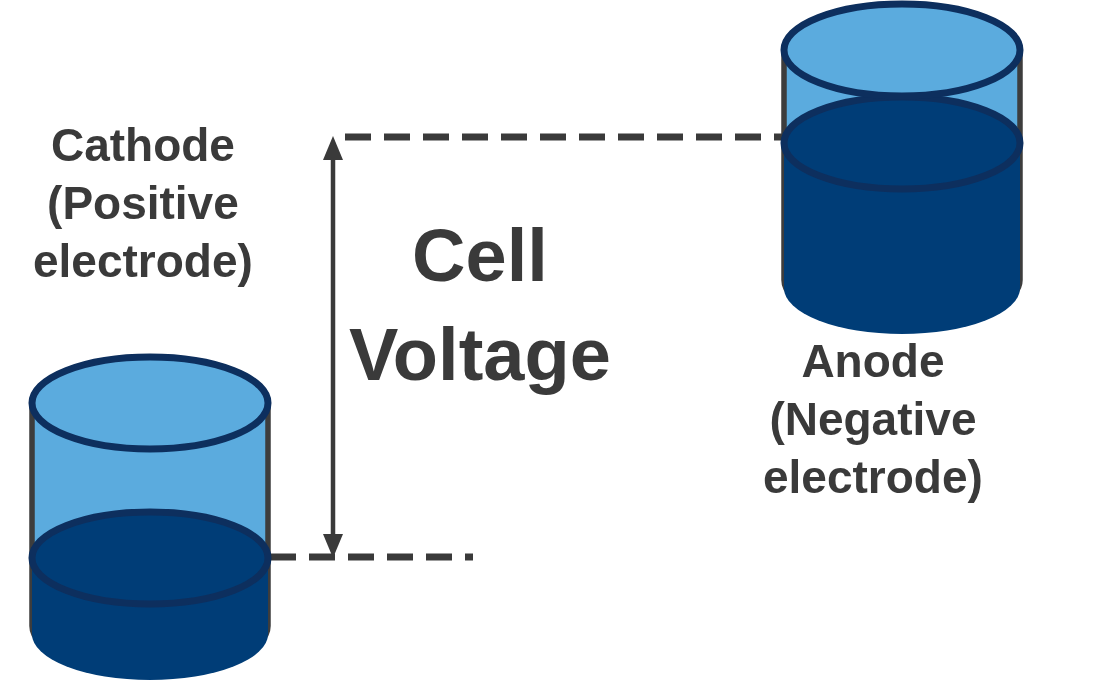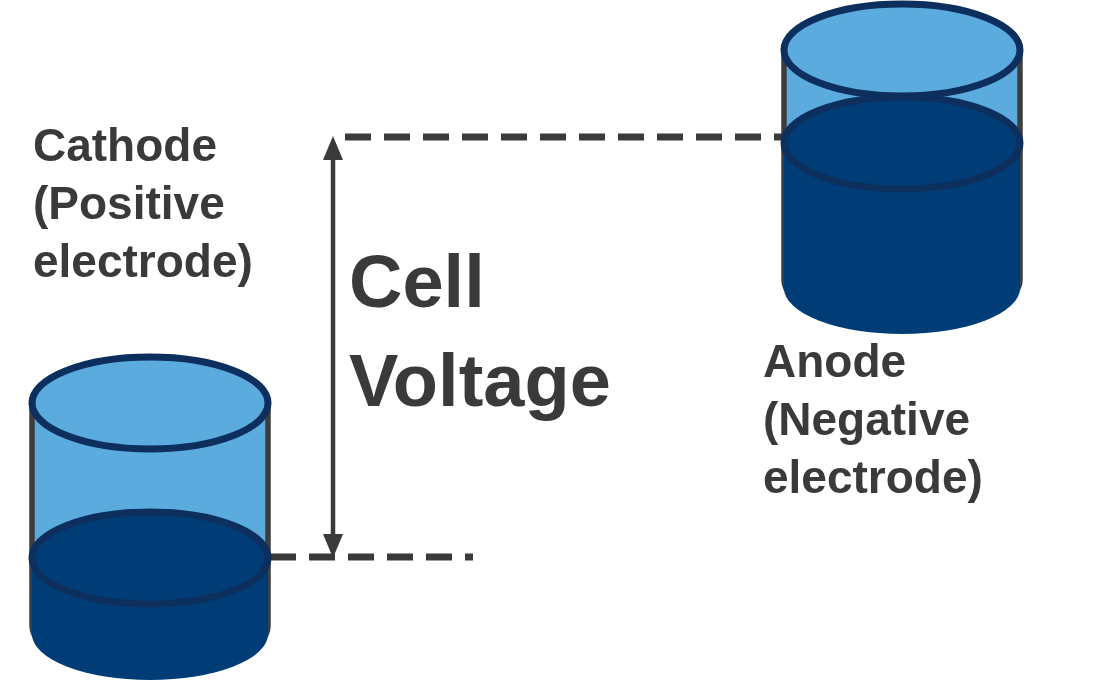--- a/index.html
+++ b/index.html
@@ -3,20 +3,21 @@
 <meta charset="utf-8">
 <style>
   html, body { margin: 0; padding: 0; background: #ffffff; }
   .stage {
     position: relative;
     width: 1102px;
     height: 696px;
     background: #ffffff;
     overflow: hidden;
     font-family: "Liberation Sans", sans-serif;
+    text-align: center;
   }
   .stage svg { position: absolute; left: 0; top: 0; }
   .label {
     position: absolute;
     font-weight: 700;
     color: var(--text-gray, #3A3A3A);
     white-space: pre-line;
   }
   .label-small {
     font-size: 46px;
@@ -56,20 +57,20 @@
       <path d="M784,143 L784,288 A118,46 0 0 0 1020,288 L1020,143 A118,46 0 0 0 784,143 Z" fill="#003D77"></path>
       <ellipse cx="902" cy="143" rx="118" ry="46" stroke-width="7" fill="#003D77" stroke="#0D2F5E"></ellipse>
       <ellipse cx="902" cy="50" rx="118" ry="46" stroke-width="7" fill="#5BABDE" stroke="#0D2F5E"></ellipse>
     </g>
   </svg>
 
   <div class="label label-small" style="left:33px; top:116px;">Cathode
 (Positive
 electrode)</div>
 
-  <div class="label label-big" style="left:349px; top:206px;margin-top:26px;">Cell
+  <div class="label label-big" style="left:349px; top:206px;">Cell
 Voltage</div>
 
   <div class="label label-small" style="left:763px; top:332px;">Anode
 (Negative
 electrode)</div>
 
 </div>
 
 </body></html>

